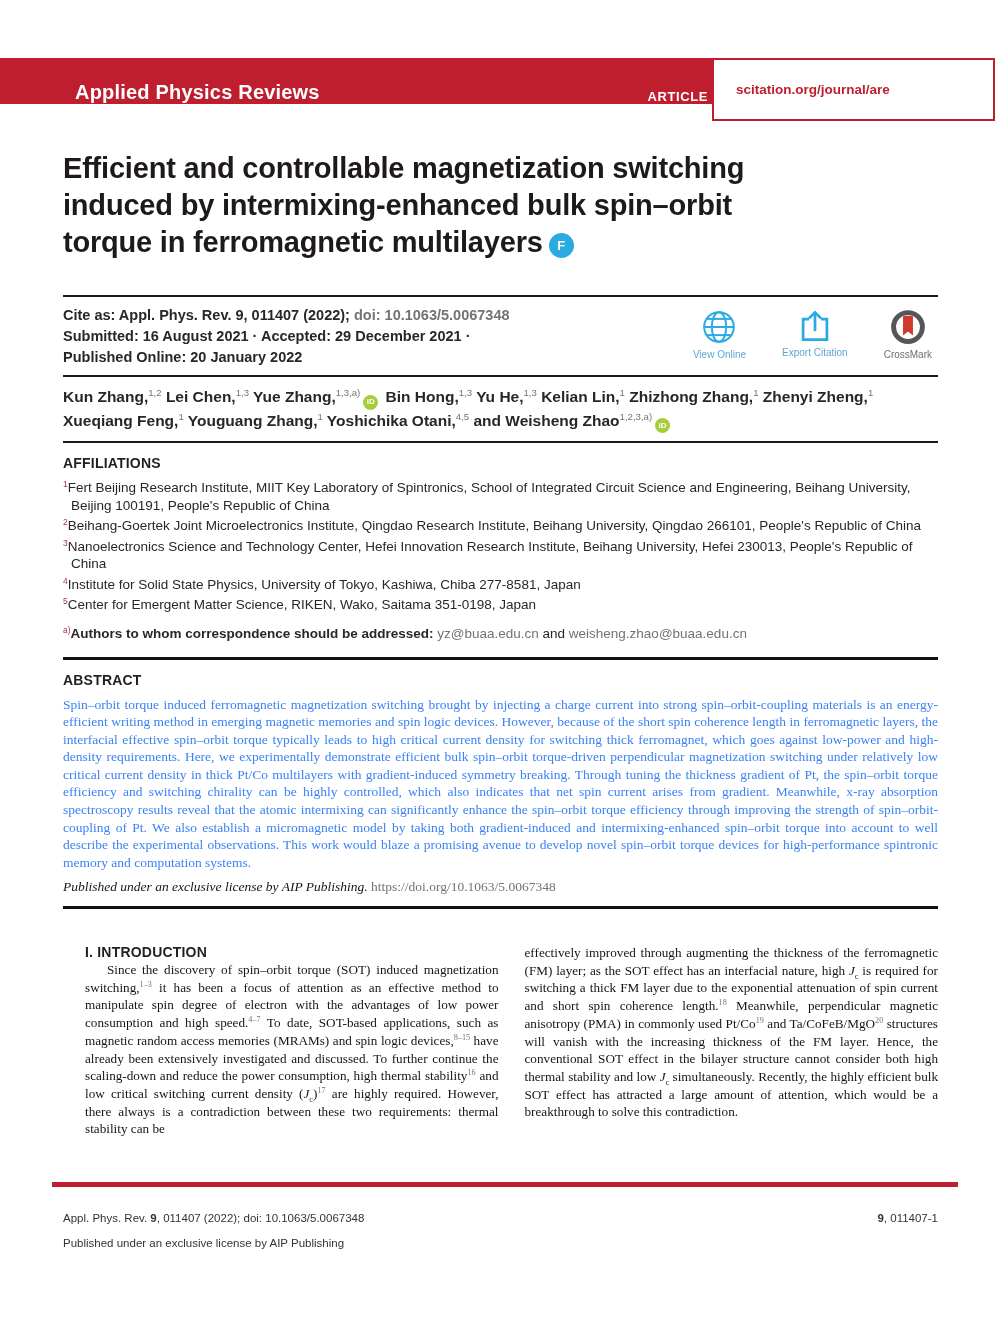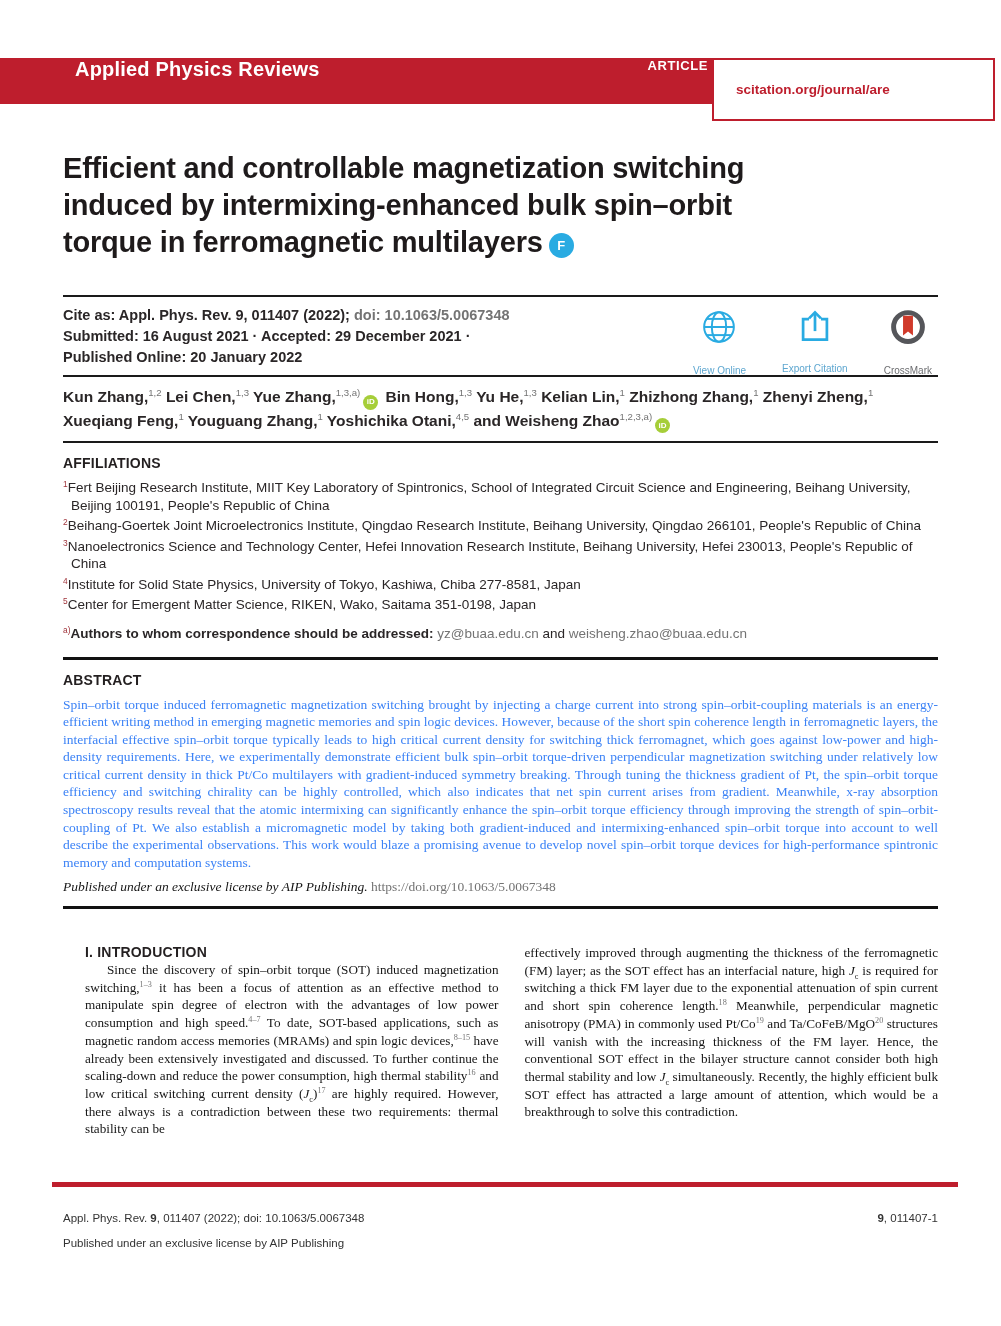--- a/index.html
+++ b/index.html
@@ -1,21 +1,21 @@
 <!DOCTYPE html>
 <html><head>
 <meta charset="utf-8">
 <style>
   html,body{margin:0;padding:0;background:#ffffff;}
   .page{position:relative;width:1001px;height:1326px;background:#fff;overflow:hidden;
         font-family:"Liberation Sans",sans-serif;color:#231f20;}
 
   
   .banner{position:absolute;top:58px;left:0;width:734px;height:46px;background:#be1e2d;
-          display:flex;align-items:flex-start;}
+          display:flex;align-items:flex-end;}
   .journal-name{margin-left:75px;color:#fff;font-size:20px;font-weight:bold;letter-spacing:.2px;}
   .article-label{position:absolute;right:26px;color:#fff;font-size:13px;font-weight:bold;letter-spacing:.6px;}
   .sitebox{position:absolute;top:58px;left:712px;width:283px;height:63px;background:#fff;
            border:2px solid #be1e2d;display:flex;align-items:center;box-sizing:border-box;}
   .sitebox span{margin-left:22px;color:#be1e2d;font-weight:bold;font-size:13.5px;}
 
   
   .content{position:absolute;left:63px;top:150px;width:875px;}
   h1.title{margin:0;font-size:29px;line-height:37px;font-weight:bold;color:#1e1a1b;letter-spacing:-.2px;}
   h1.title .tline{display:block;}
@@ -28,21 +28,21 @@
   hr.thick{border-top:3.5px solid #111;}
   hr.r1{margin-top:34px;margin-bottom:8px;}
   hr.r2{margin-top:7px;margin-bottom:9px;}
   hr.r3{margin-top:8px;margin-bottom:12px;}
   hr.t1{margin-top:15px;margin-bottom:12px;}
   hr.t2{margin-top:11px;}
 
   .cite-wrap{position:relative;}
   .cite{font-size:14.5px;line-height:21px;font-weight:600;color:#2a2627;}
   .actions{position:absolute;top:4px;right:6px;display:flex;gap:36px;}
-  .action{display:flex;flex-direction:column;align-items:center;gap:20px;cursor:pointer;}
+  .action{display:flex;flex-direction:column;align-items:center;gap:4px;cursor:pointer;}
   .alabel{font-size:10px;color:#5ea7d0;}
   .alabel.gray{color:#6d6e71;}
 
   .authors{margin:0;font-size:15.5px;line-height:22px;color:#2a2627;}
   sup,sub{line-height:0;font-size:.62em;}
   .b{font-weight:bold;}
   .i{font-style:italic;}
   .c-blue{color:#737373;}
   .c-red{color:#a0353c;}
   .orcid{display:inline-flex;align-items:center;justify-content:center;width:15px;height:15px;

